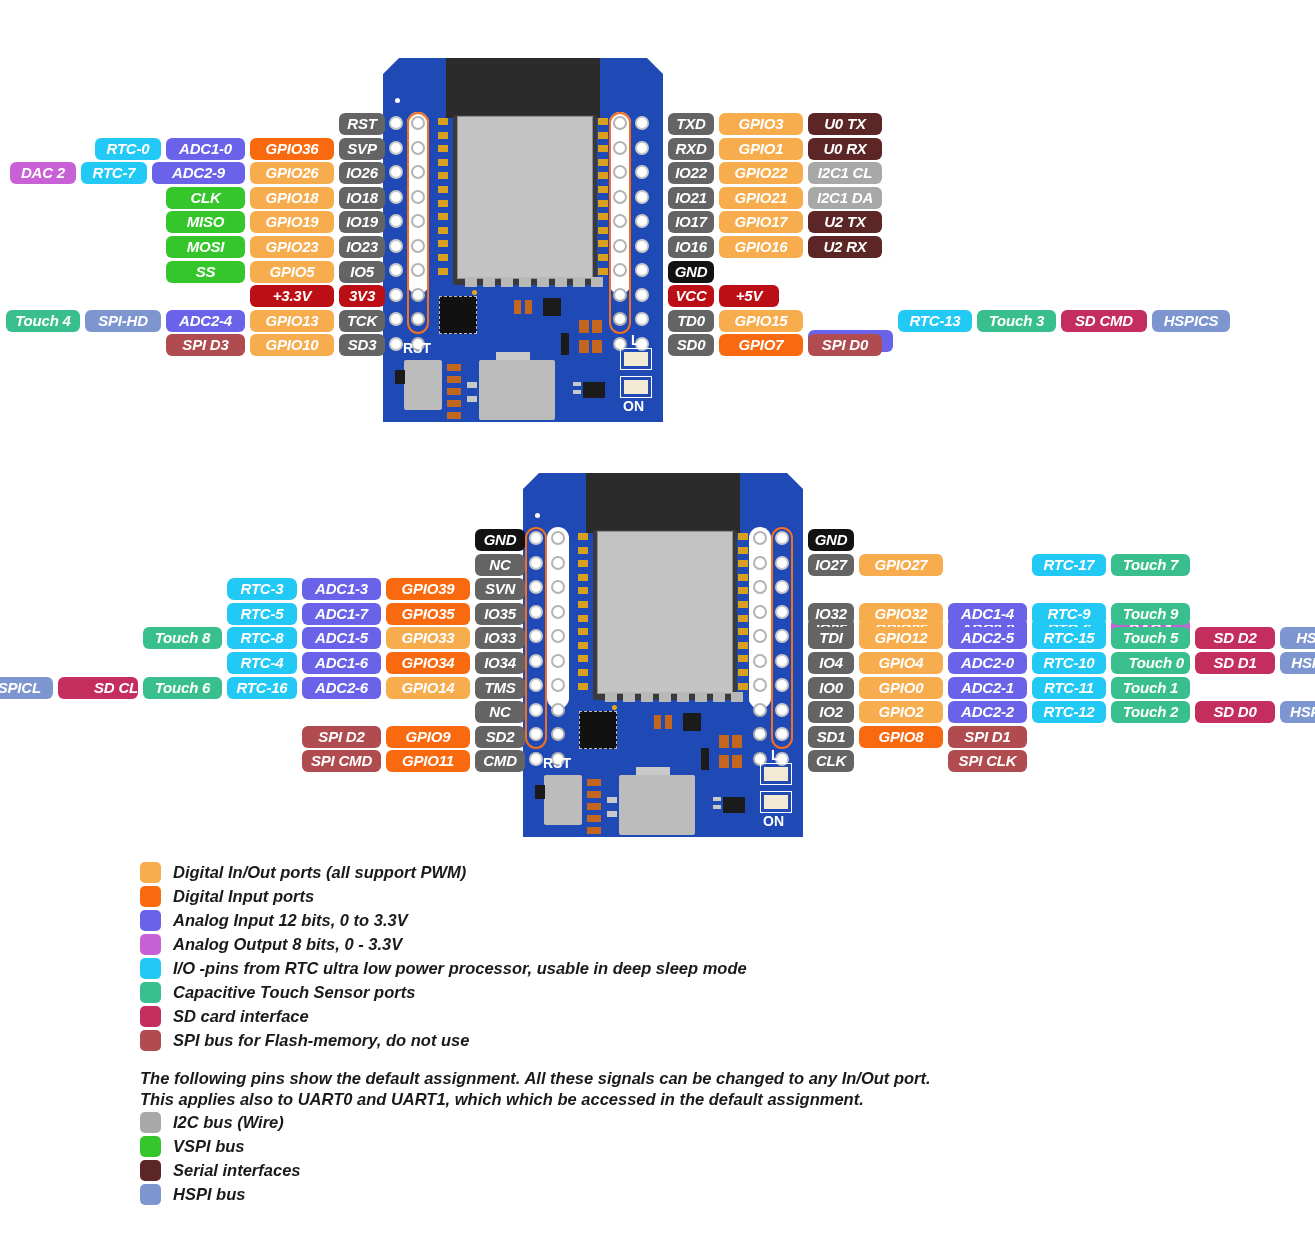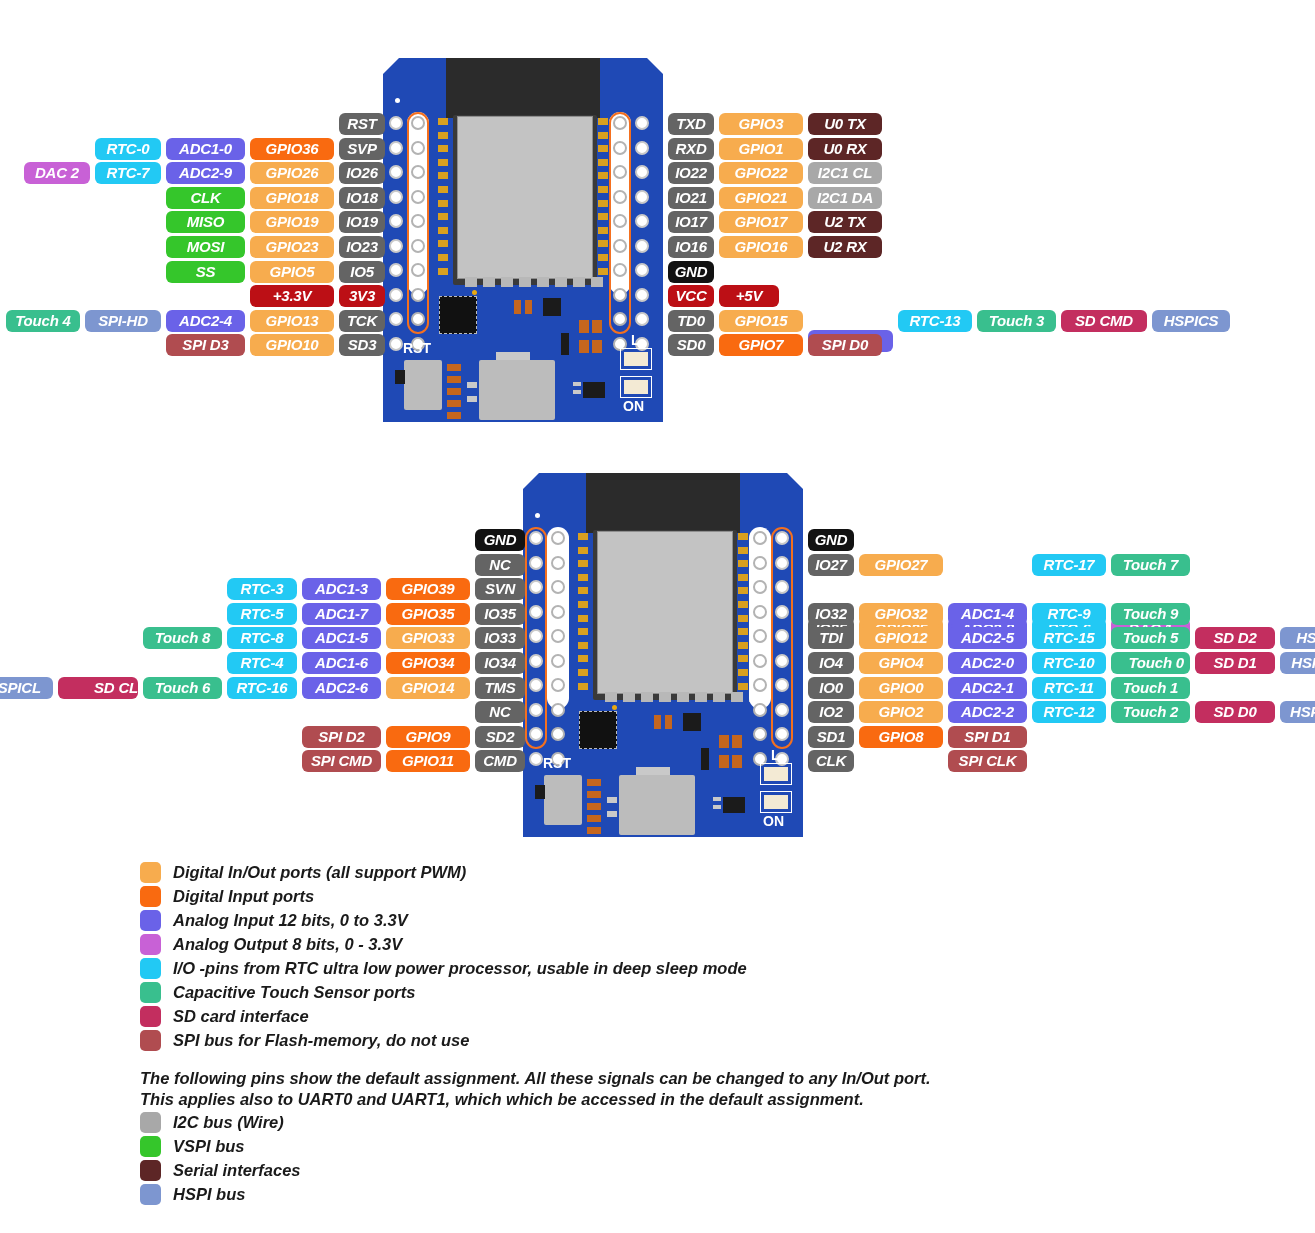--- a/index.html
+++ b/index.html
@@ -411,21 +411,21 @@
       </div>
       <div class="row left" style="top: 137.6px; right: 930px;">
         <span class="tag c-rtc" style="width: 66px;">RTC-0</span>
         <span class="tag c-adc" style="width: 79px;">ADC1-0</span>
         <span class="tag c-in" style="width: 84px;">GPIO36</span>
         <span class="tag c-pin" style="width: 46px;">SVP</span>
       </div>
       <div class="row left" style="top: 162.2px; right: 930px;">
         <span class="tag c-dac" style="width: 66px;">DAC 2</span>
         <span class="tag c-rtc" style="width: 66px;">RTC-7</span>
-        <span class="tag c-adc" style="width: 79px;">ADC2-9</span>
+        <span class="tag c-adc" style="width: 93px;">ADC2-9</span>
         <span class="tag c-io" style="width: 84px;">GPIO26</span>
         <span class="tag c-pin" style="width: 46px;">IO26</span>
       </div>
       <div class="row left" style="top: 186.8px; right: 930px;">
         <span class="tag c-vspi" style="width: 79px;">CLK</span>
         <span class="tag c-io" style="width: 84px;">GPIO18</span>
         <span class="tag c-pin" style="width: 46px;">IO18</span>
       </div>
       <div class="row left" style="top: 211.4px; right: 930px;">
         <span class="tag c-vspi" style="width: 79px;">MISO</span>

